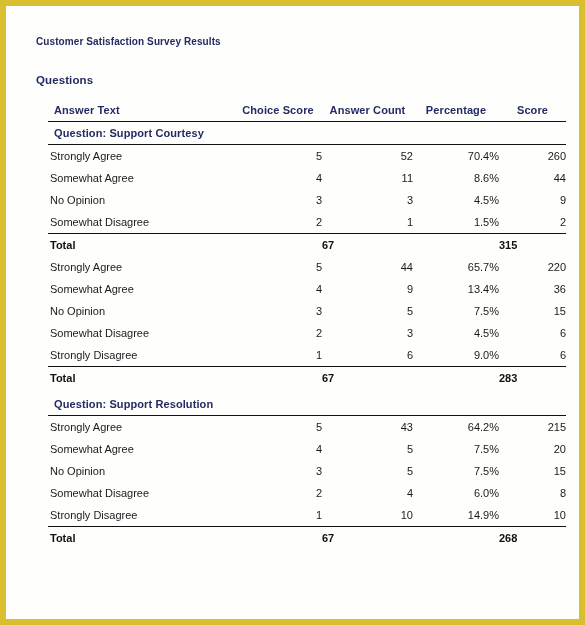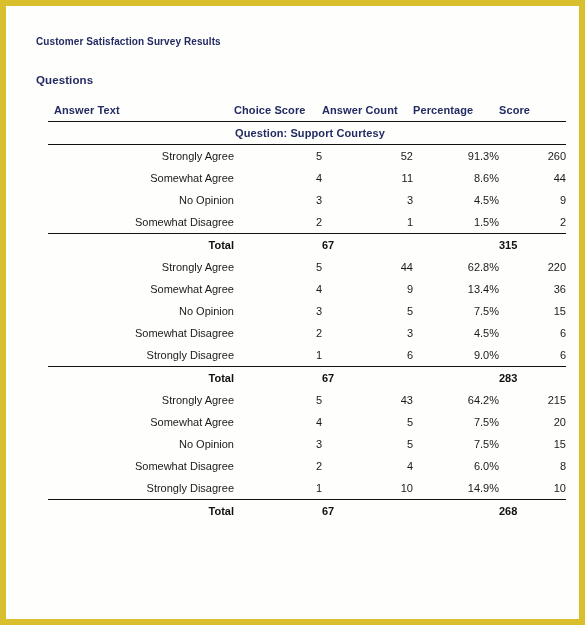--- a/index.html
+++ b/index.html
@@ -62,56 +62,56 @@
     padding: 0 0 5px 0;
     border-bottom: 1.6px solid #111;
     vertical-align: bottom;
     letter-spacing: 0.1px;
   }
   th.col-head.left-head {
     text-align: left;
     padding-left: 6px;
   }
   th.col-head.right-head {
-    text-align: left;
+    text-align: center;
   }
   td.question-cell {
     color: #242b63;
     font-size: 11px;
     font-weight: bold;
-    text-align: center;
+    text-align: left;
     padding: 5px 0 5px 6px;
     border-bottom: 1px solid #111;
     letter-spacing: 0.1px;
   }
   td.question-cell.spaced {
     padding-top: 9px;
   }
   tr.data-row td {
     font-size: 11px;
     color: #1a1a1a;
     padding: 5px 0 5px 0;
     border: none;
   }
   tr.data-row td.answer-cell {
-    text-align: right;
+    text-align: left;
     padding-left: 2px;
   }
   tr.data-row td.num-cell {
     text-align: right;
   }
   tr.total-row td {
     font-size: 11px;
     color: #111;
     font-weight: bold;
     border-top: 1.6px solid #111;
     padding: 5px 0 5px 0;
   }
   tr.total-row td.answer-cell {
-    text-align: right;
+    text-align: left;
     padding-left: 2px;
     margin-left: 24px;
   }
   tr.total-row td.num-cell {
     text-align: left;
   }
   tr.total-row td.blank-cell {
     text-align: right;
   }
 </style>
@@ -143,21 +143,21 @@
         </tr>
       </thead>
       <tbody id="table-body">
           <tr>
             <td class="question-cell" colspan="5">Question: Support Courtesy</td>
           </tr>
           <tr class="data-row">
             <td class="answer-cell">Strongly Agree</td>
             <td class="num-cell">5</td>
             <td class="num-cell">52</td>
-            <td class="num-cell">91.3%</td>
+            <td class="num-cell">70.4%</td>
             <td class="num-cell">260</td>
           </tr>
           <tr class="data-row">
             <td class="answer-cell">Somewhat Agree</td>
             <td class="num-cell">4</td>
             <td class="num-cell">11</td>
             <td class="num-cell">8.6%</td>
             <td class="num-cell">44</td>
           </tr>
           <tr class="data-row">
@@ -178,21 +178,21 @@
             <td class="answer-cell">Total</td>
             <td class="blank-cell"></td>
             <td class="num-cell">67</td>
             <td class="blank-cell"></td>
             <td class="num-cell">315</td>
           </tr>
           <tr class="data-row">
             <td class="answer-cell">Strongly Agree</td>
             <td class="num-cell">5</td>
             <td class="num-cell">44</td>
-            <td class="num-cell">62.8%</td>
+            <td class="num-cell">65.7%</td>
             <td class="num-cell">220</td>
           </tr>
           <tr class="data-row">
             <td class="answer-cell">Somewhat Agree</td>
             <td class="num-cell">4</td>
             <td class="num-cell">9</td>
             <td class="num-cell">13.4%</td>
             <td class="num-cell">36</td>
           </tr>
           <tr class="data-row">
@@ -216,20 +216,23 @@
             <td class="num-cell">9.0%</td>
             <td class="num-cell">6</td>
           </tr>
           <tr class="total-row">
             <td class="answer-cell">Total</td>
             <td class="blank-cell"></td>
             <td class="num-cell">67</td>
             <td class="blank-cell"></td>
             <td class="num-cell">283</td>
           </tr>
+          <tr>
+            <td class="question-cell spaced" colspan="5">Question: Support Resolution</td>
+          </tr>
           <tr class="data-row">
             <td class="answer-cell">Strongly Agree</td>
             <td class="num-cell">5</td>
             <td class="num-cell">43</td>
             <td class="num-cell">64.2%</td>
             <td class="num-cell">215</td>
           </tr>
           <tr class="data-row">
             <td class="answer-cell">Somewhat Agree</td>
             <td class="num-cell">4</td>

